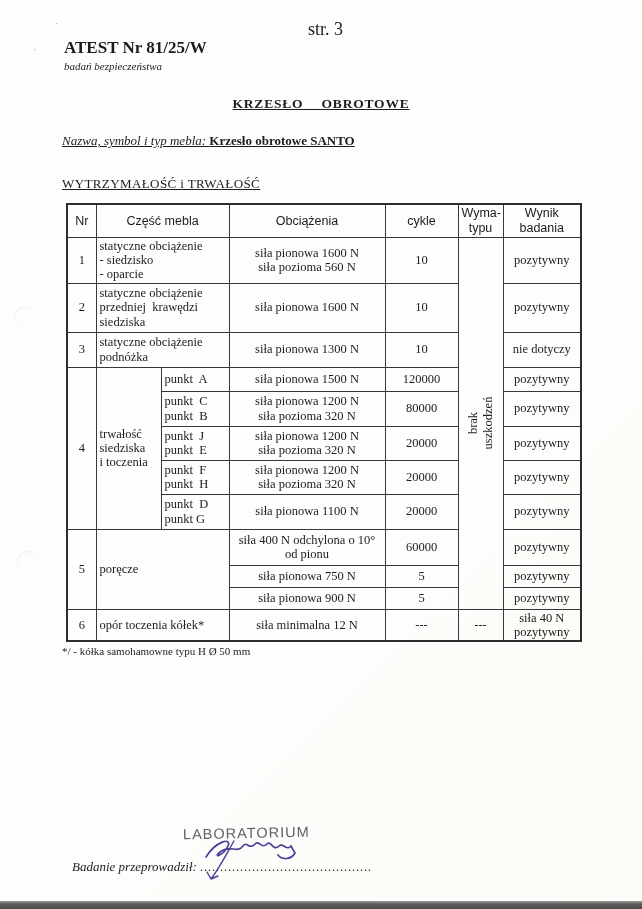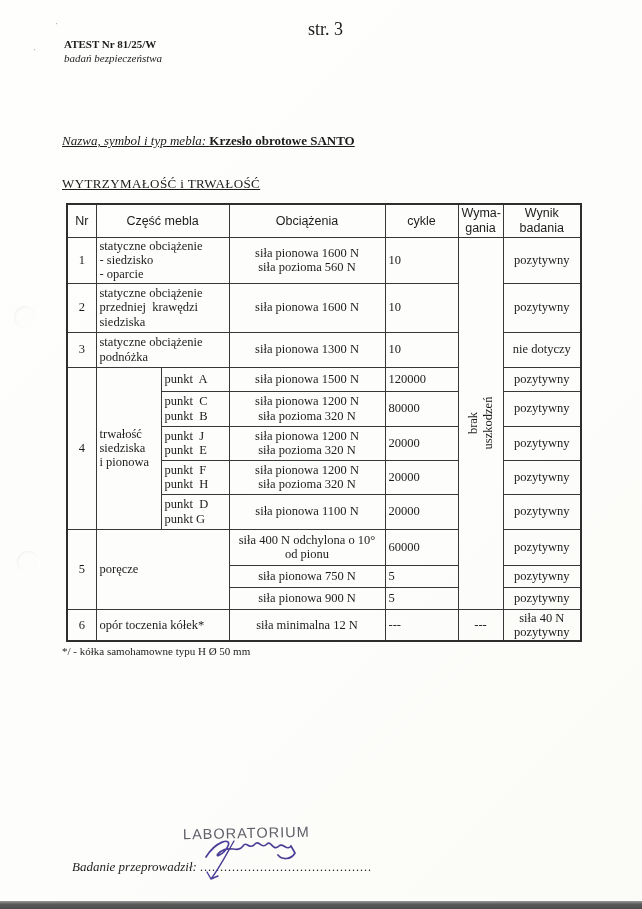--- a/index.html
+++ b/index.html
@@ -27,21 +27,21 @@
   .speck { position:absolute; color:#a8a8a2; font-size:10px; }
   .speck1 { left:55px; top:18px; }
   .speck2 { left:33px; top:44px; }
   .bottom-band {
     position:absolute; left:0; right:0; bottom:0; height:8px;
     background:linear-gradient(180deg,#9a9a9a 0%,#5a5a5a 40%,#4c4c4c 100%);
   }
 
   .page-number { position:absolute; left:308px; top:19px; font-size:18px; }
   .atest-block { position:absolute; left:64px; top:37px; line-height:1.3; }
-  .atest-title { font-size:11px; font-weight:bold; }
+  .atest-title { font-size:17px; font-weight:bold; }
   .atest-subtitle { font-size:11px; font-style:italic; }
 
   .doc-title {
     position:absolute; left:0; width:642px; top:96px;
     text-align:center; font-size:13.5px; font-weight:bold;
     letter-spacing:0.8px; word-spacing:14px;
     text-decoration:underline;
   }
   .name-line { position:absolute; left:62px; top:133px; font-size:13px;text-decoration:underline; }
   .name-label { font-style:italic; }
@@ -62,21 +62,21 @@
   }
   table.results { border:2px solid #2e2e2e; }
   table.results th {
     font-family:"Liberation Sans", sans-serif; font-weight:normal;
     font-size:12.5px; text-align:center; vertical-align:middle;
   }
   td.c-nr { text-align:center; vertical-align:middle; }
   td.c-part { text-align:left; vertical-align:middle; padding-left:6px; }
   td.c-punkt { text-align:left; vertical-align:middle; padding-left:8px; }
   td.c-load { text-align:center; vertical-align:middle; }
-  td.c-cykle { vertical-align:middle; }
+  td.c-cykle { text-align:center; vertical-align:middle; }
   td.c-result { text-align:center; vertical-align:middle; }
   td.c-req { position:relative; }
   .cell-line { white-space:pre; }
   .req-vert {
     position:absolute; left:50%; top:50%;
     transform:translate(-50%,-50%) rotate(-90deg);
     white-space:nowrap; text-align:center; line-height:1.2;
   }
 
   .footnote { position:absolute; left:62px; top:645px; font-size:11px; }
@@ -102,20 +102,21 @@
   <div class="hole hole1"></div>
   <div class="hole hole2"></div>
 
   <div class="page-number">str. 3</div>
 
   <div class="atest-block">
     <div class="atest-title">ATEST Nr 81/25/W</div>
     <div class="atest-subtitle">badań bezpieczeństwa</div>
   </div>
 
+  <div class="doc-title">KRZESŁO OBROTOWE</div>
 
   <div class="name-line">
     <span class="name-label">Nazwa, symbol i typ mebla:</span>
     <span> </span>
     <span class="name-value">Krzesło obrotowe SANTO</span>
   </div>
 
   <div class="section-heading">WYTRZYMAŁOŚĆ i TRWAŁOŚĆ</div>
 
   <table class="results">
@@ -129,21 +130,21 @@
         <col style="width:78px">
     </colgroup>
     <tbody>
         <tr style="height:33px">
       <th>Nr</th>
       <th colspan="2">Część mebla</th>
       <th>Obciążenia</th>
       <th>cykle</th>
       <th>
         <div>Wyma-</div>
-        <div>gania</div>
+        <div>typu</div>
       </th>
       <th>
         <div>Wynik</div>
         <div>badania</div>
       </th>
     </tr>
 
     <tr style="height:45px">
       <td class="c-nr">1</td>
       <td class="c-part" colspan="2">
@@ -190,21 +191,21 @@
       </td>
       <td class="c-cykle">10</td>
       <td class="c-result">nie dotyczy</td>
     </tr>
 
     <tr style="height:24px">
       <td class="c-nr" rowspan="5">4</td>
       <td class="c-part" rowspan="5">
         <div class="cell-line">trwałość</div>
         <div class="cell-line">siedziska</div>
-        <div class="cell-line">i pionowa</div>
+        <div class="cell-line">i toczenia</div>
       </td>
       <td class="c-punkt">
         <div class="cell-line">punkt  A</div>
       </td>
       <td class="c-load">
         <div>siła pionowa 1500 N</div>
       </td>
       <td class="c-cykle">120000</td>
       <td class="c-result">pozytywny</td>
     </tr>

